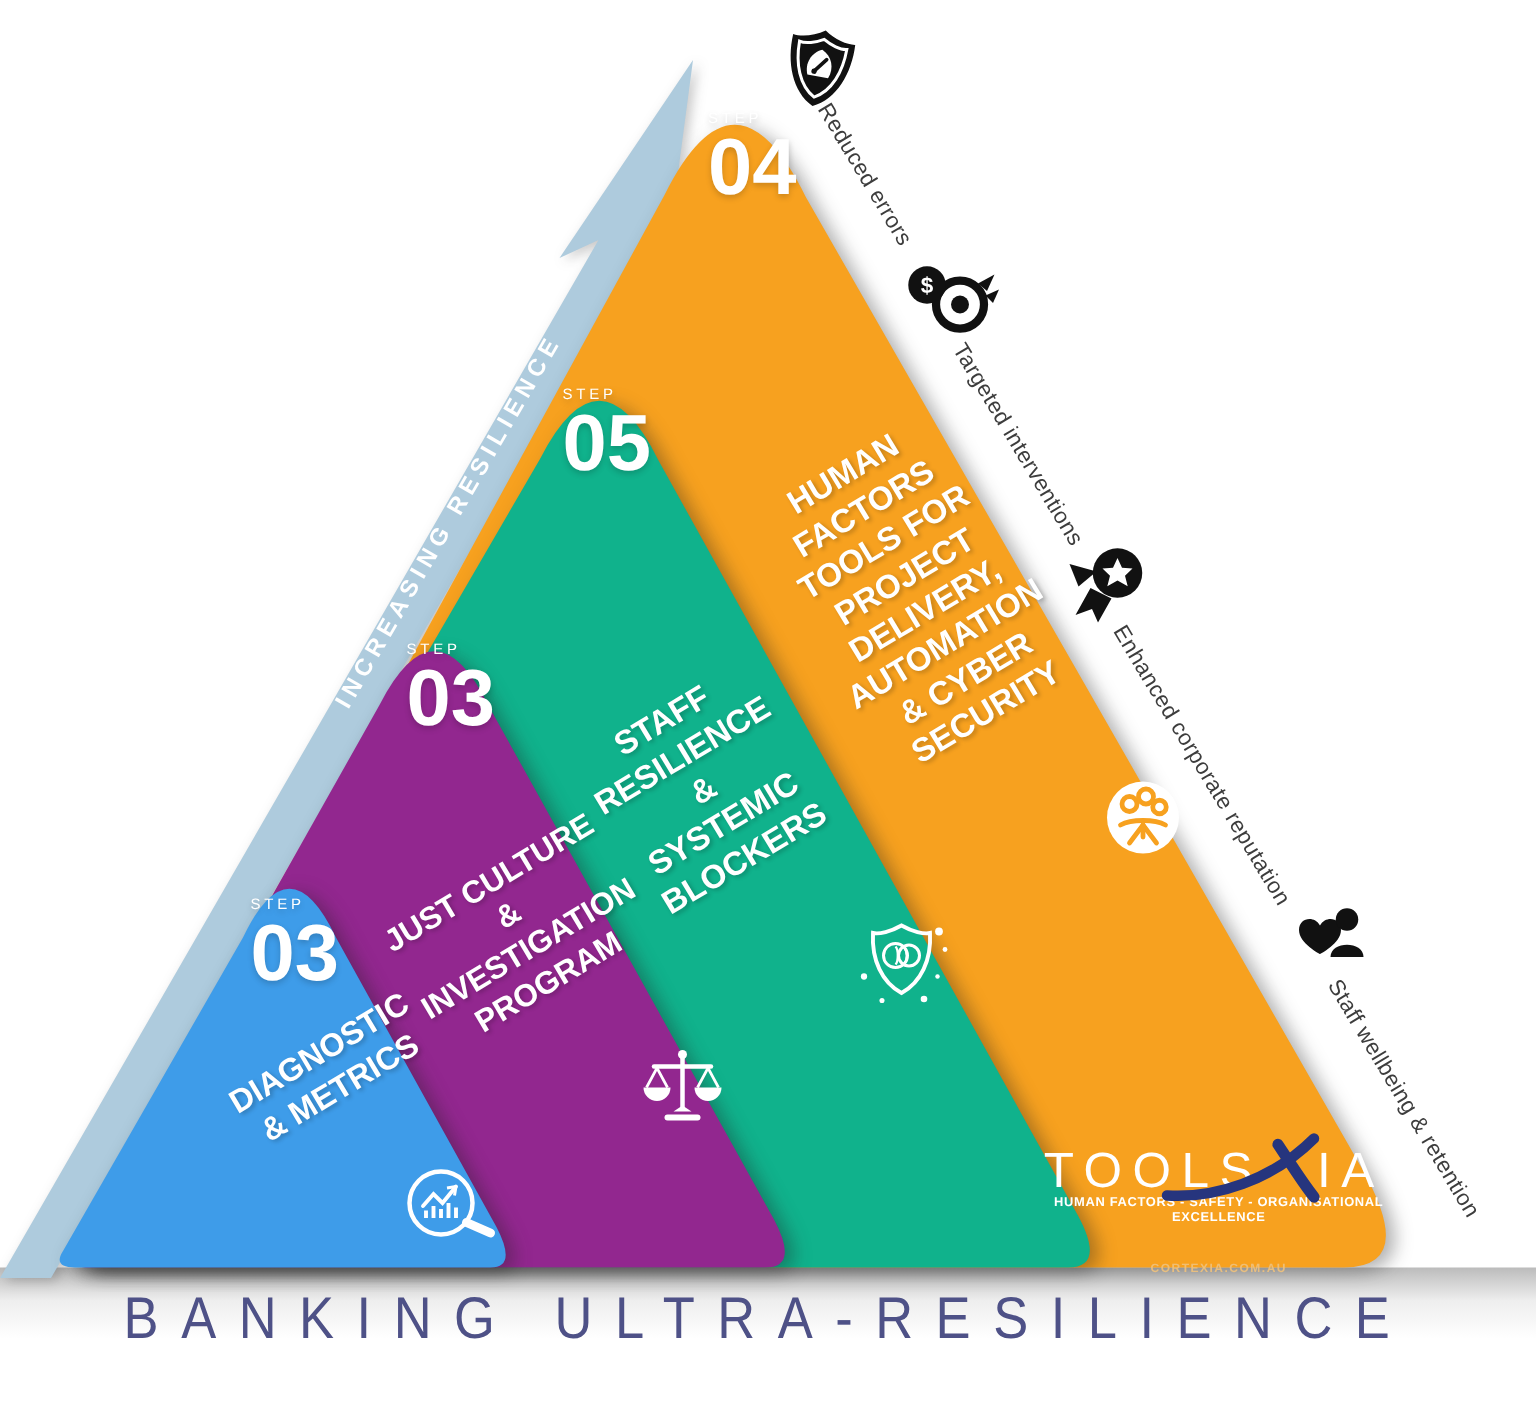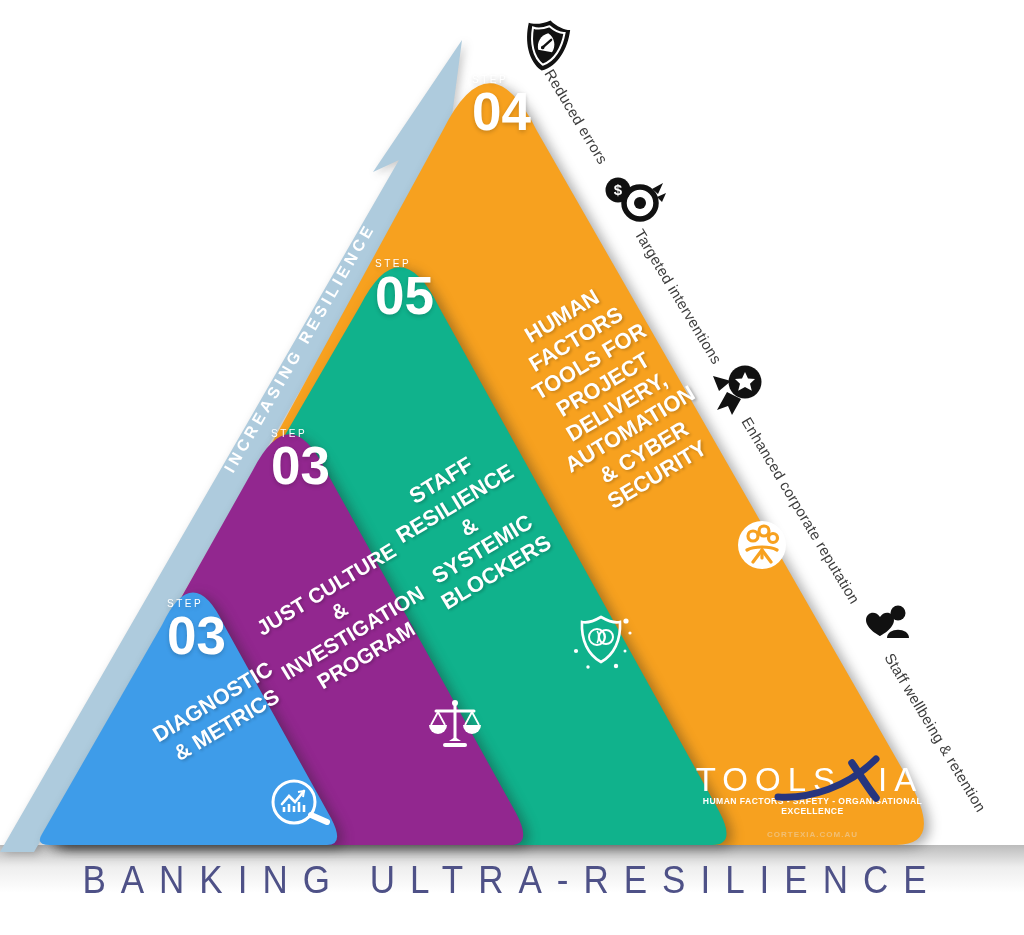--- a/index.html
+++ b/index.html
@@ -46,21 +46,21 @@
   .icon-abs { position:absolute; }
 
   
   .logo { position:absolute; left:685px; top:746px; width:255px; text-align:center; }
   .logo-line { position:relative; color:#fff; font-size:33px; letter-spacing:7px;
     font-weight:400; height:46px; line-height:46px; }
   .logo-x-svg { position:relative; display:inline-block; width:40px; height:44px;
     vertical-align:-10px; overflow:visible; margin:0 -2px; }
   .logo-reg { font-size:8px; vertical-align:20px; letter-spacing:0; }
   .logo-tagline { color:#fff; font-size:8.6px; font-weight:bold; letter-spacing:.45px; margin-top:4px; }
-  .logo-url { color:#f0c27d; font-size:8px; font-weight:bold; letter-spacing:1px; margin-top:14px; opacity:.9; }
+  .logo-url { color:#f0c27d; font-size:8px; font-weight:bold; letter-spacing:1px; margin-top:25px; opacity:.9; }
 
   
   .main-title { position:absolute; left:0; top:860px; width:1024px; text-align:center;
     color:#4e5187; font-size:35px; font-weight:300; letter-spacing:15px;
     transform:scaleY(1.12); }
 </style>
 </head>
 <body>
 
 <div id="canvas">

